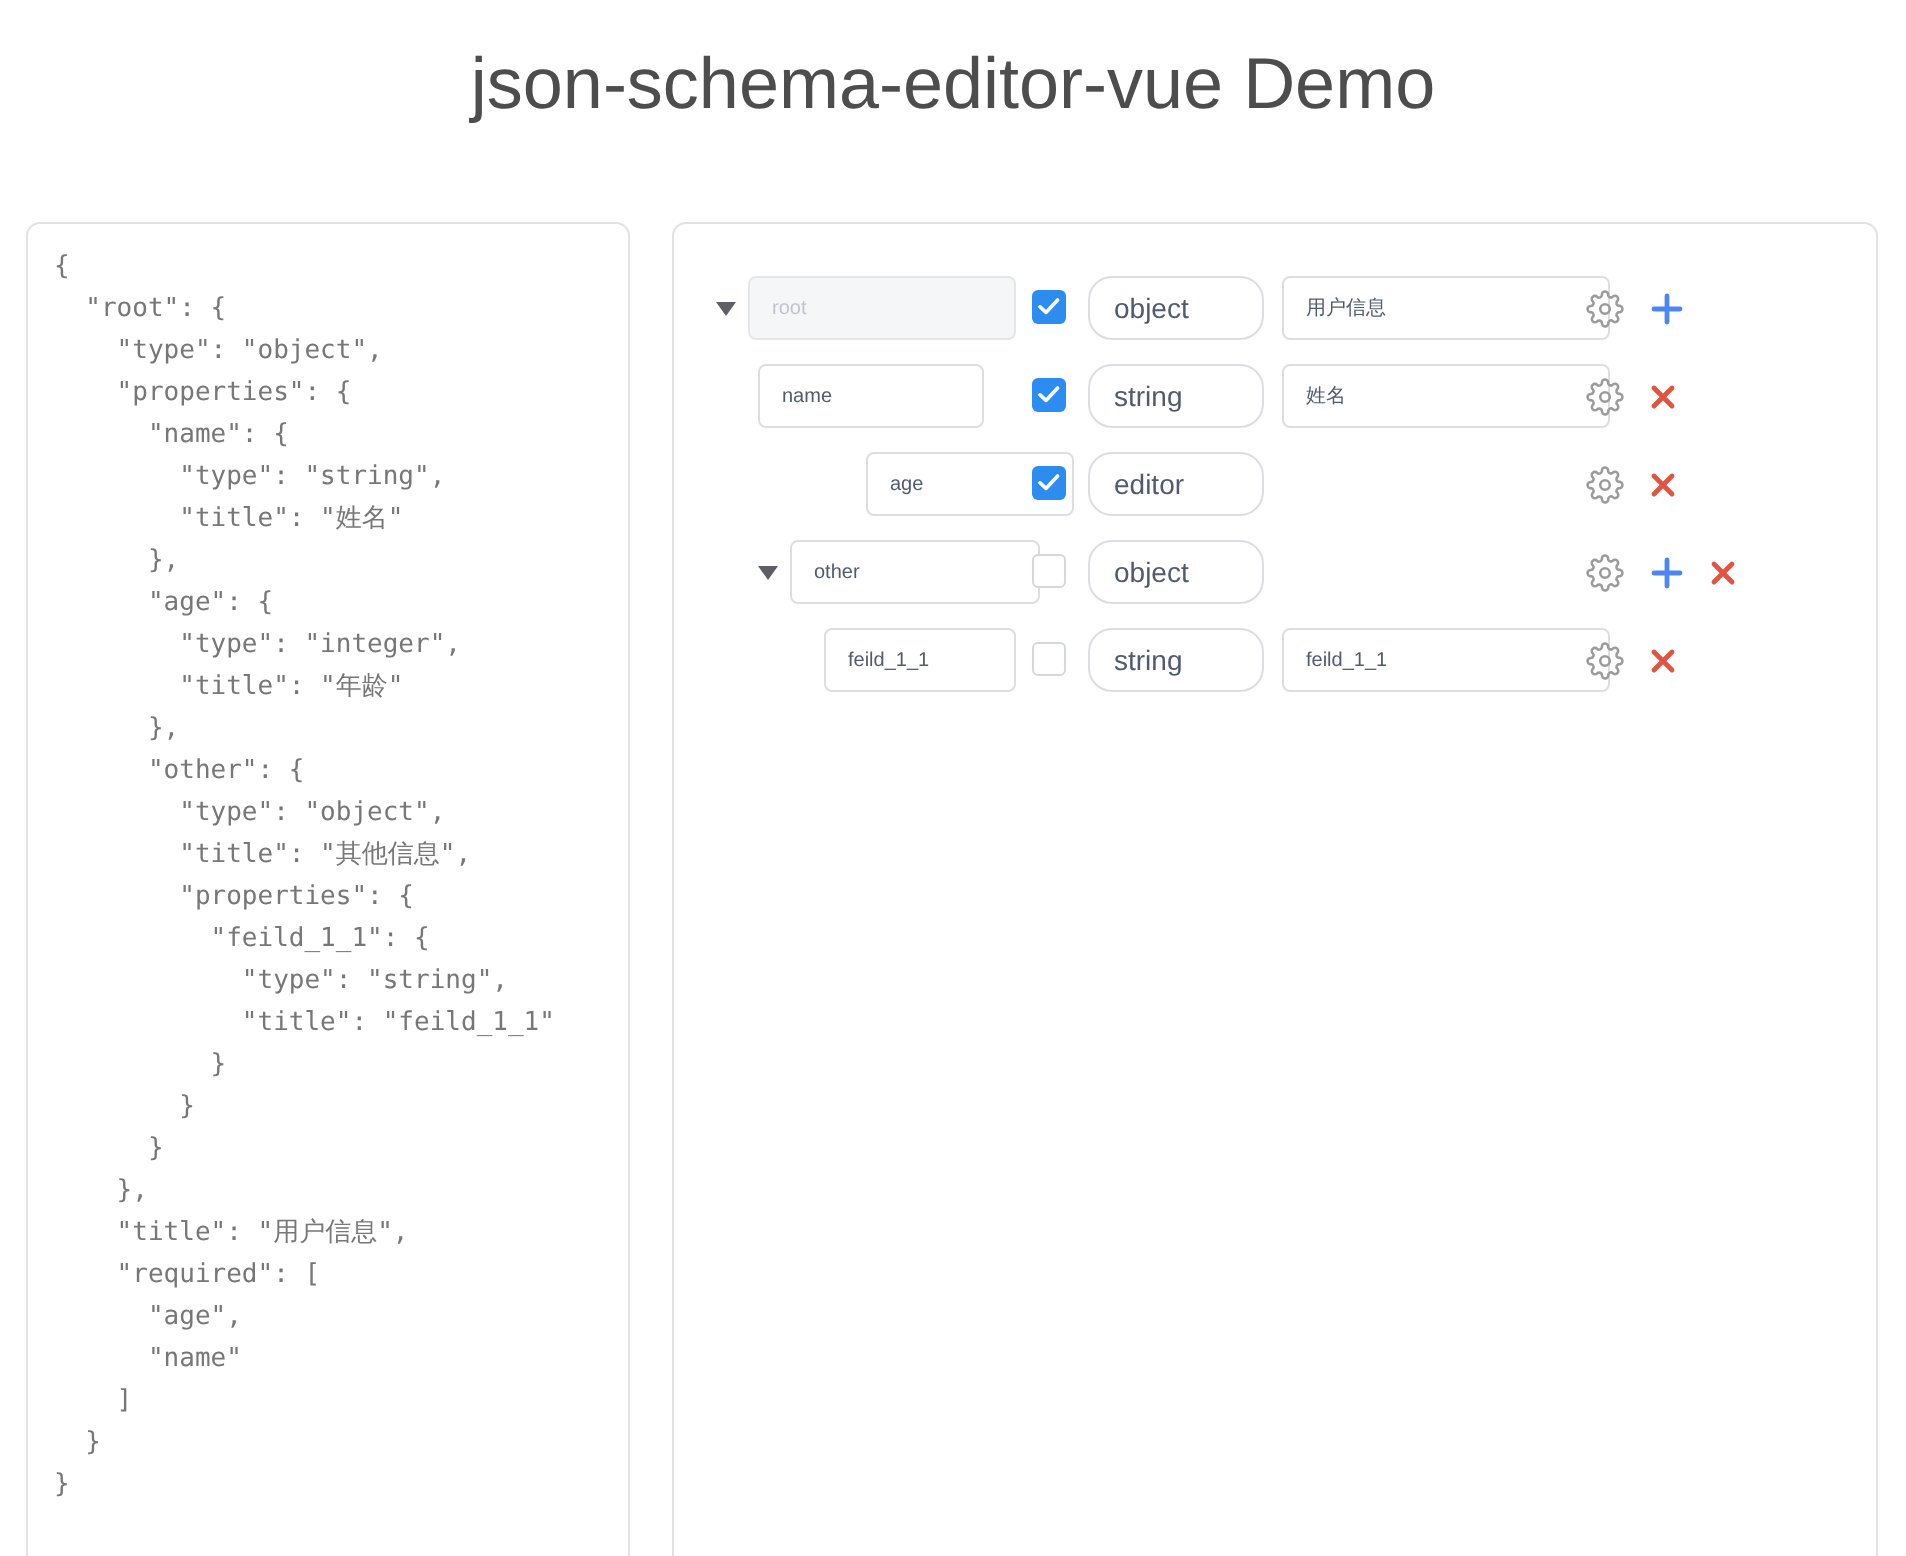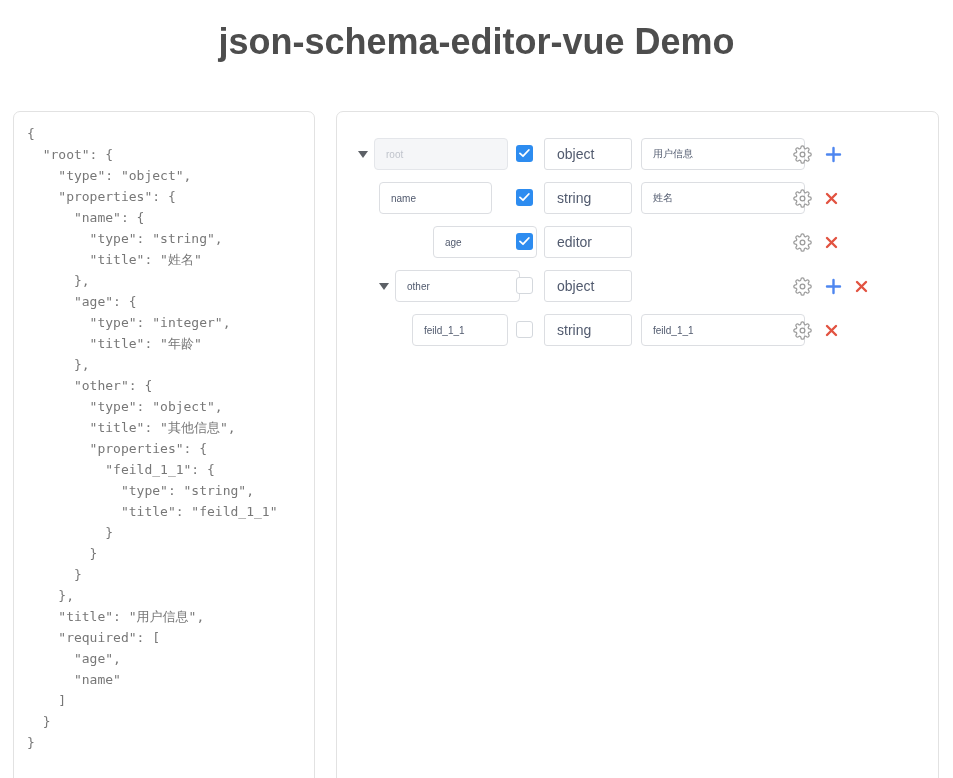--- a/index.html
+++ b/index.html
@@ -3,21 +3,21 @@
 <meta charset="utf-8">
 <style>
   * { box-sizing: border-box; }
   html,body { margin:0; padding:0; background:#fff; }
   .page {
     position:relative; width:953px; height:778px; overflow:hidden;
     background:#fff; font-family:"Liberation Sans", sans-serif;
   }
   .page-title {
     position:absolute; top:20px; left:0; width:953px; margin:0;
-    text-align:center; font-size:36px; line-height:44px; font-weight:700;
+    text-align:center; font-size:36px; line-height:44px; font-weight:400;
     color:#4d4d4d; letter-spacing:0;
   }
   .panel {
     position:absolute; top:111px; height:700px; background:#fff;
     border:1px solid #e2e2e2; border-radius:7px;
   }
   .panel-left  { left:13px;  width:302px; }
   .panel-right { left:336px; width:603px; }
   .code-pre {
     margin:0; padding:11px 13px;
@@ -43,21 +43,21 @@
   .checkbox {
     position:absolute; left:179px; top:7px; width:17px; height:17px;
     border-radius:3px; cursor:pointer;
   }
   .checkbox.checked   { background:#2d8cf0; }
   .checkbox.unchecked { background:#fff; border:1px solid #d4d8dd; }
   .checkbox svg { position:absolute; left:3px; top:4px; }
 
   .select {
     position:absolute; left:207px; top:0; width:88px; height:32px;
-    border:1px solid #dcdee2; border-radius:3px; background:#fff;
+    border:1px solid #dcdee2; border-radius:12px; background:#fff;
     display:flex; align-items:center; justify-content:space-between;
     padding:0 9px 0 12px; color:#515a6e; font-size:14px; cursor:pointer;gap:36px;
   }
   .title-input { left:304px; width:164px; }
 
   .icons {
     position:absolute; left:456px; top:0; height:32px;
     display:flex; align-items:center; gap:13px;
   }
   .icon-btn {

